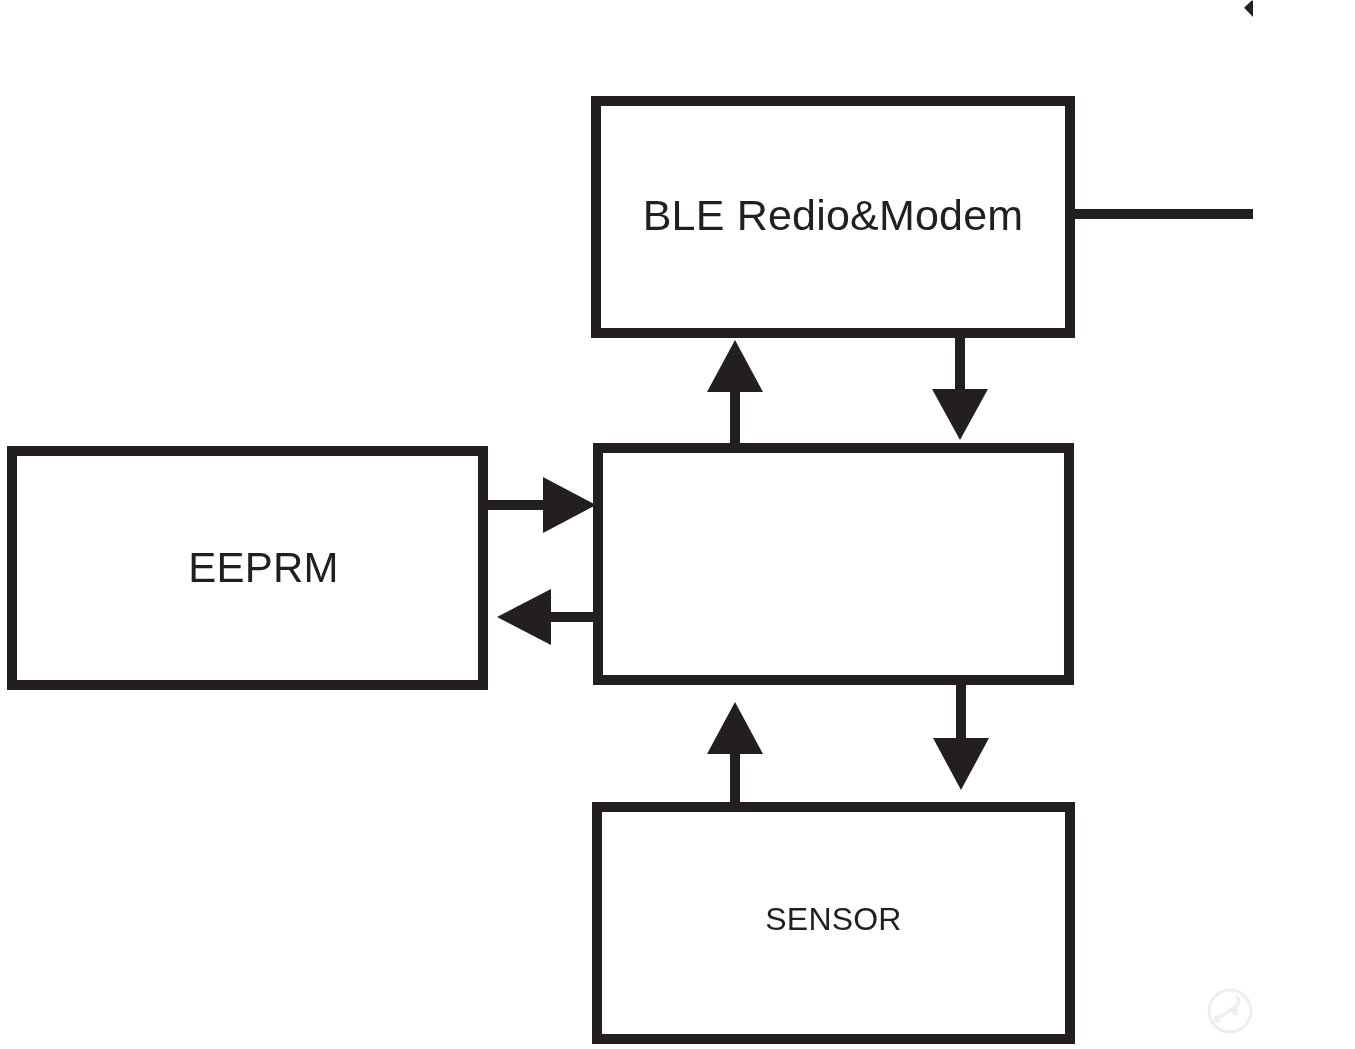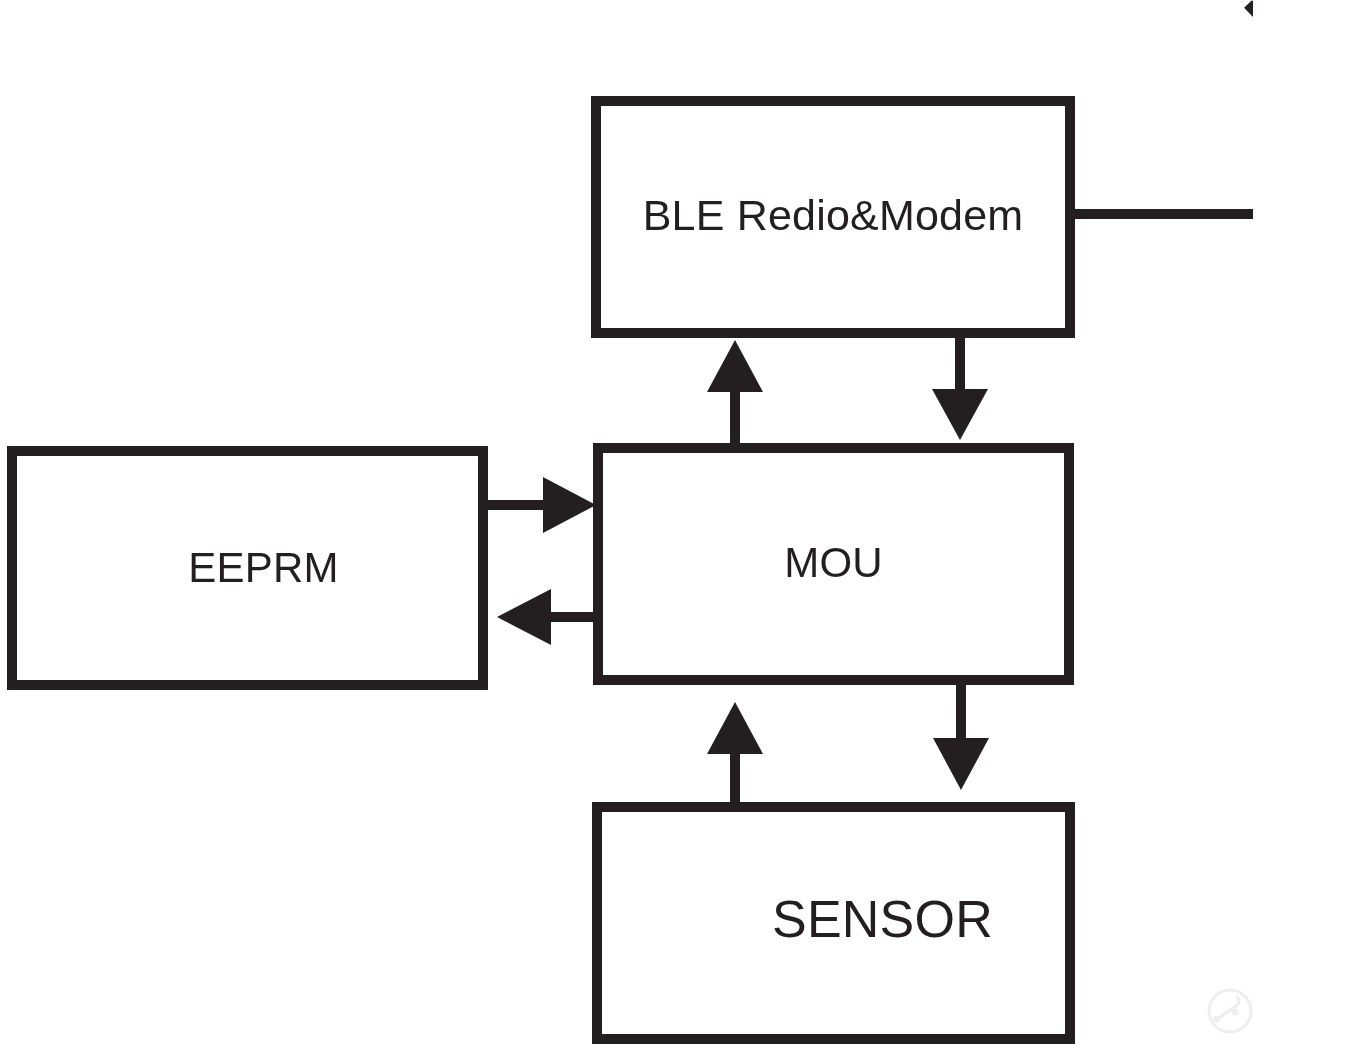--- a/index.html
+++ b/index.html
@@ -69,26 +69,25 @@
     line-height: 50px;
   }
   #label-mou {
     left: 593px;
     top: 538px;
     width: 481px;
     font-size: 42px;
     line-height: 50px;
   }
   #label-sensor {
-    left: 624px;
+    left: 592px;
     top: 894px;
     width: 483px;
-    font-size: 52px;
-    line-height: 50px;
-    padding-left: 17px;
+    font-size: 32px;
+    line-height: 50px;
   }
   
   #watermark {
     position: absolute;
     left: 1206px;
     top: 982px;
     width: 145px;
     height: 62px;
     opacity: 0.30;
     pointer-events: none;
@@ -178,21 +177,20 @@
       <line class="conn-line" x1="961" y1="685" x2="961" y2="742"></line>
       <polygon class="arrow-head" points="961,790 933,738 989,738"></polygon>
     </g>
 
   </svg>
 
   <div class="blk-label" id="label-ble">BLE Redio&amp;Modem</div>
 
   <div class="blk-label" id="label-eeprm">EEPRM</div>
 
-  <div class="blk-label" id="label-mou">MOU</div>
 
   <div class="blk-label" id="label-sensor">SENSOR</div>
 
   <div id="watermark">
     <svg id="watermark-logo" viewBox="0 0 48 48" xmlns="http://www.w3.org/2000/svg">
       <circle cx="24" cy="25" r="21" fill="none" stroke="#c9c9ce" stroke-width="3"></circle>
       <path d="M10 34 L30 20 Q35 16 31 11" fill="none" stroke="#c9c9ce" stroke-width="3" stroke-linecap="round"></path>
       <circle cx="11" cy="33" r="3.5" fill="#c9c9ce"></circle>
       <circle cx="29" cy="26" r="3.5" fill="#c9c9ce"></circle>
     </svg>

